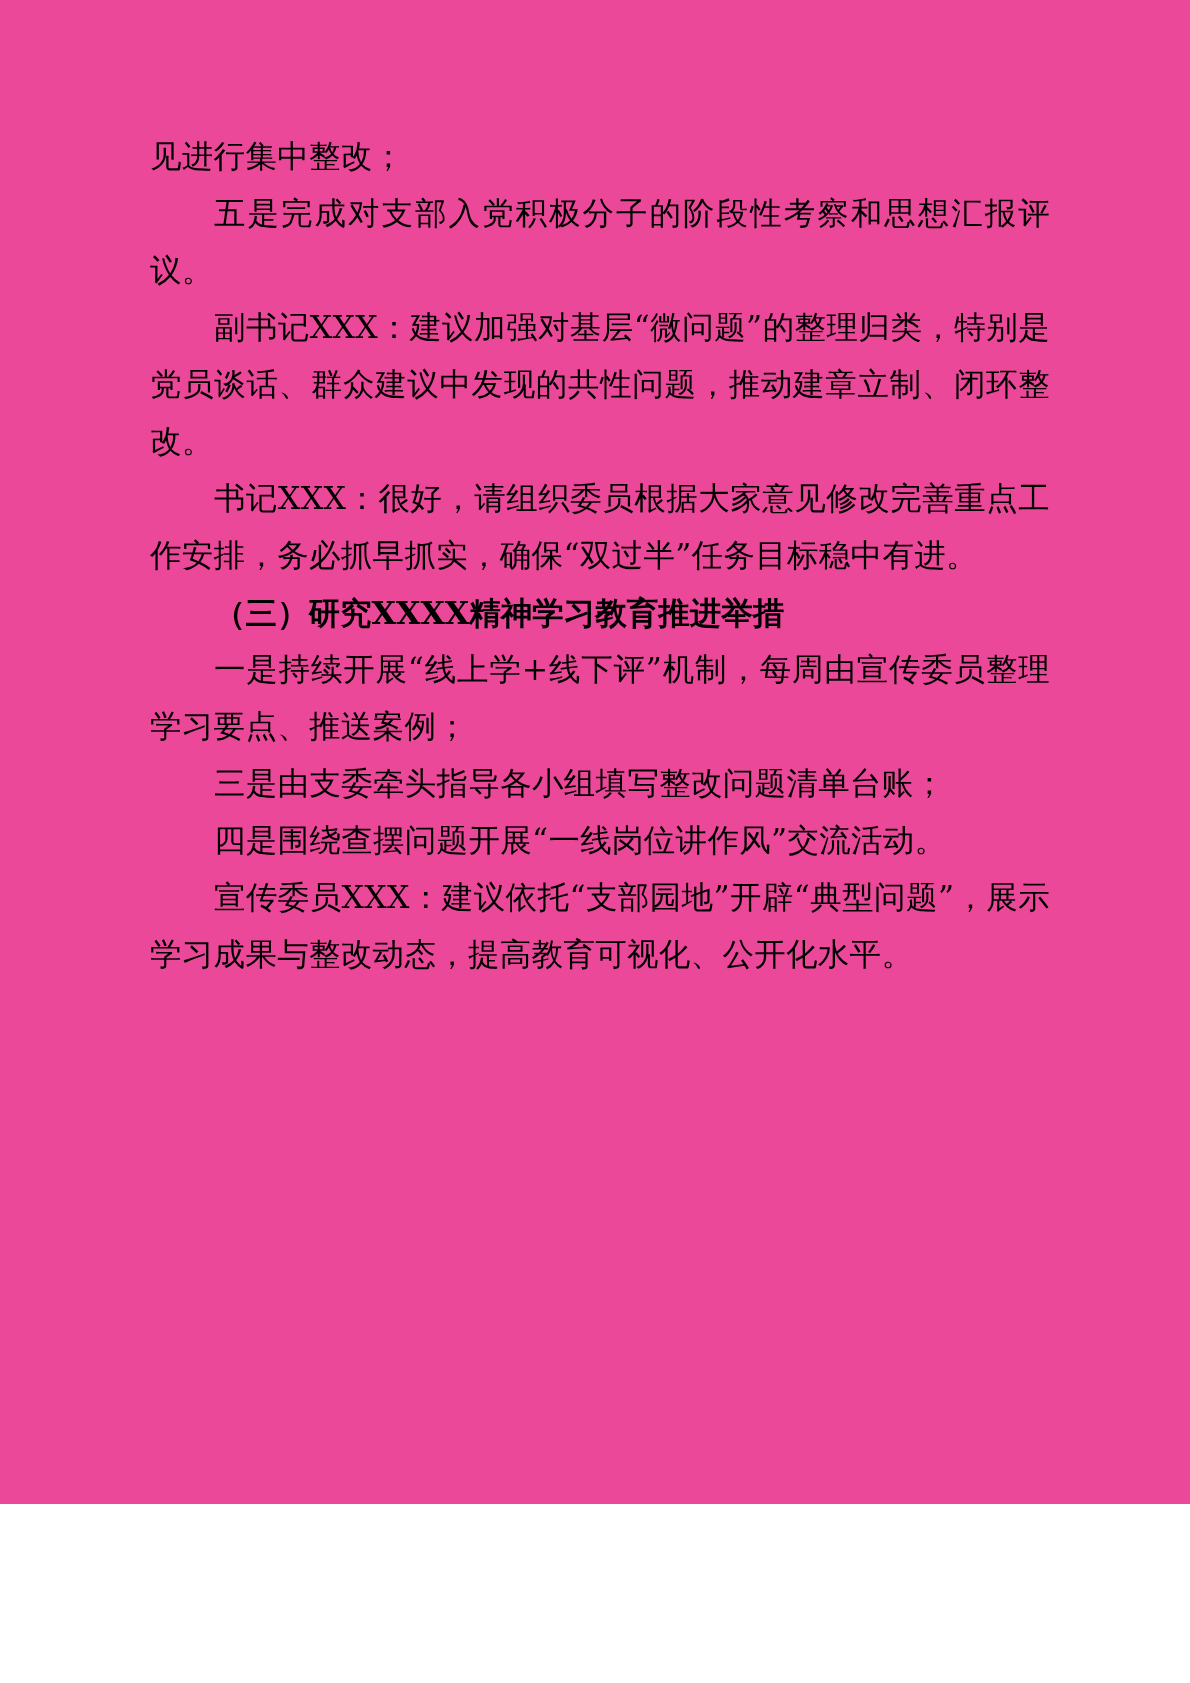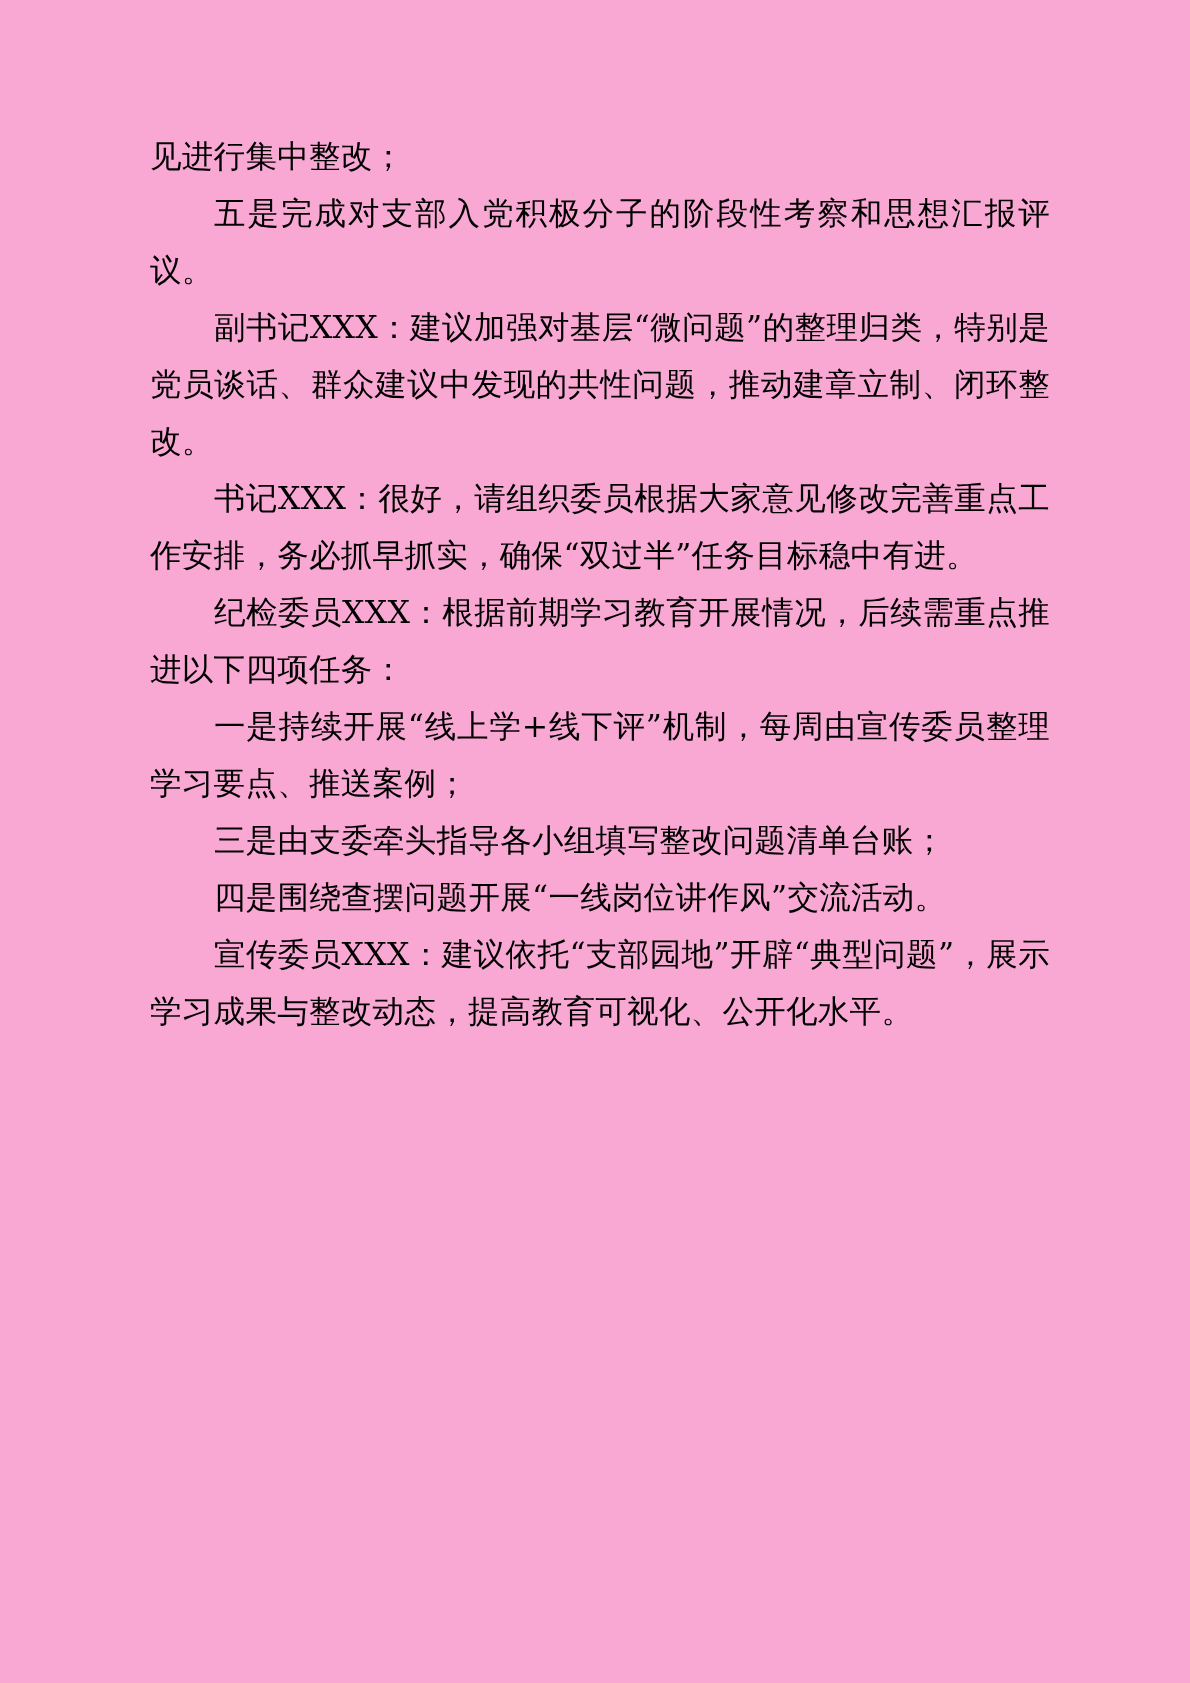--- a/index.html
+++ b/index.html
@@ -3,22 +3,22 @@
 <meta charset="utf-8">
 <style>
   html, body {
     margin: 0;
     padding: 0;
     background: #ffffff;
   }
   .page {
     position: relative;
     width: 1190px;
-    height: 1683px;
-    background: #f9a8d4;
+    height: 1504px;
+    background: #ec4899;
     box-sizing: border-box;
     overflow: hidden;
   }
   .content {
     position: absolute;
     left: 150px;
     top: 128px;
     width: 900px;
   }
   .para {
@@ -46,19 +46,19 @@
 </style>
 </head>
 <body>
 
 <div class="page">
   <div class="content">
     <p class="para">见进行集中整改；</p>
     <p class="para indent">五是完成对支部入党积极分子的阶段性考察和思想汇报评议。</p>
     <p class="para indent">副书记XXX：建议加强对基层“微问题”的整理归类，特别是党员谈话、群众建议中发现的共性问题，推动建章立制、闭环整改。</p>
     <p class="para indent">书记XXX：很好，请组织委员根据大家意见修改完善重点工作安排，务必抓早抓实，确保“双过半”任务目标稳中有进。</p>
-    <p class="para indent">纪检委员XXX：根据前期学习教育开展情况，后续需重点推进以下四项任务：</p>
+    <p class="heading">（三）研究XXXX精神学习教育推进举措</p>
     <p class="para indent">一是持续开展“线上学+线下评”机制，每周由宣传委员整理学习要点、推送案例；</p>
     <p class="para indent">三是由支委牵头指导各小组填写整改问题清单台账；</p>
     <p class="para indent">四是围绕查摆问题开展“一线岗位讲作风”交流活动。</p>
     <p class="para indent">宣传委员XXX：建议依托“支部园地”开辟“典型问题”，展示学习成果与整改动态，提高教育可视化、公开化水平。</p>
   </div>
 </div>
 
 </body></html>

